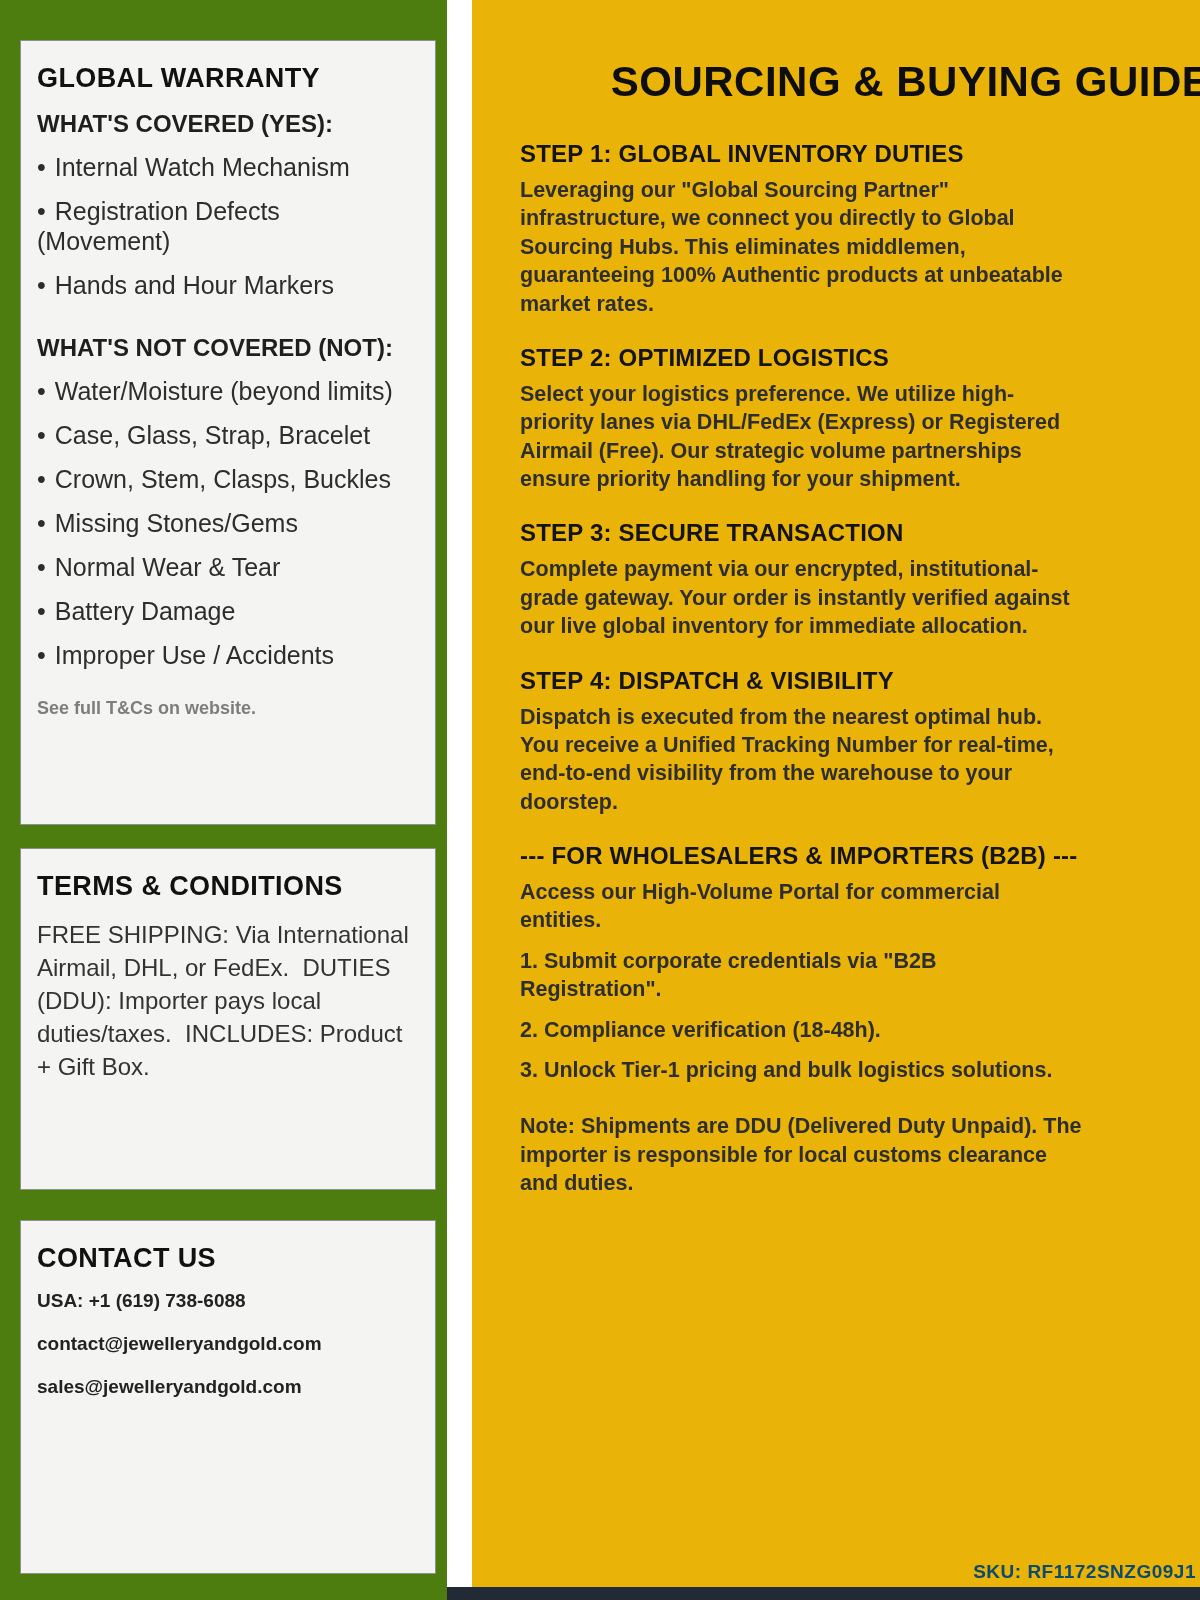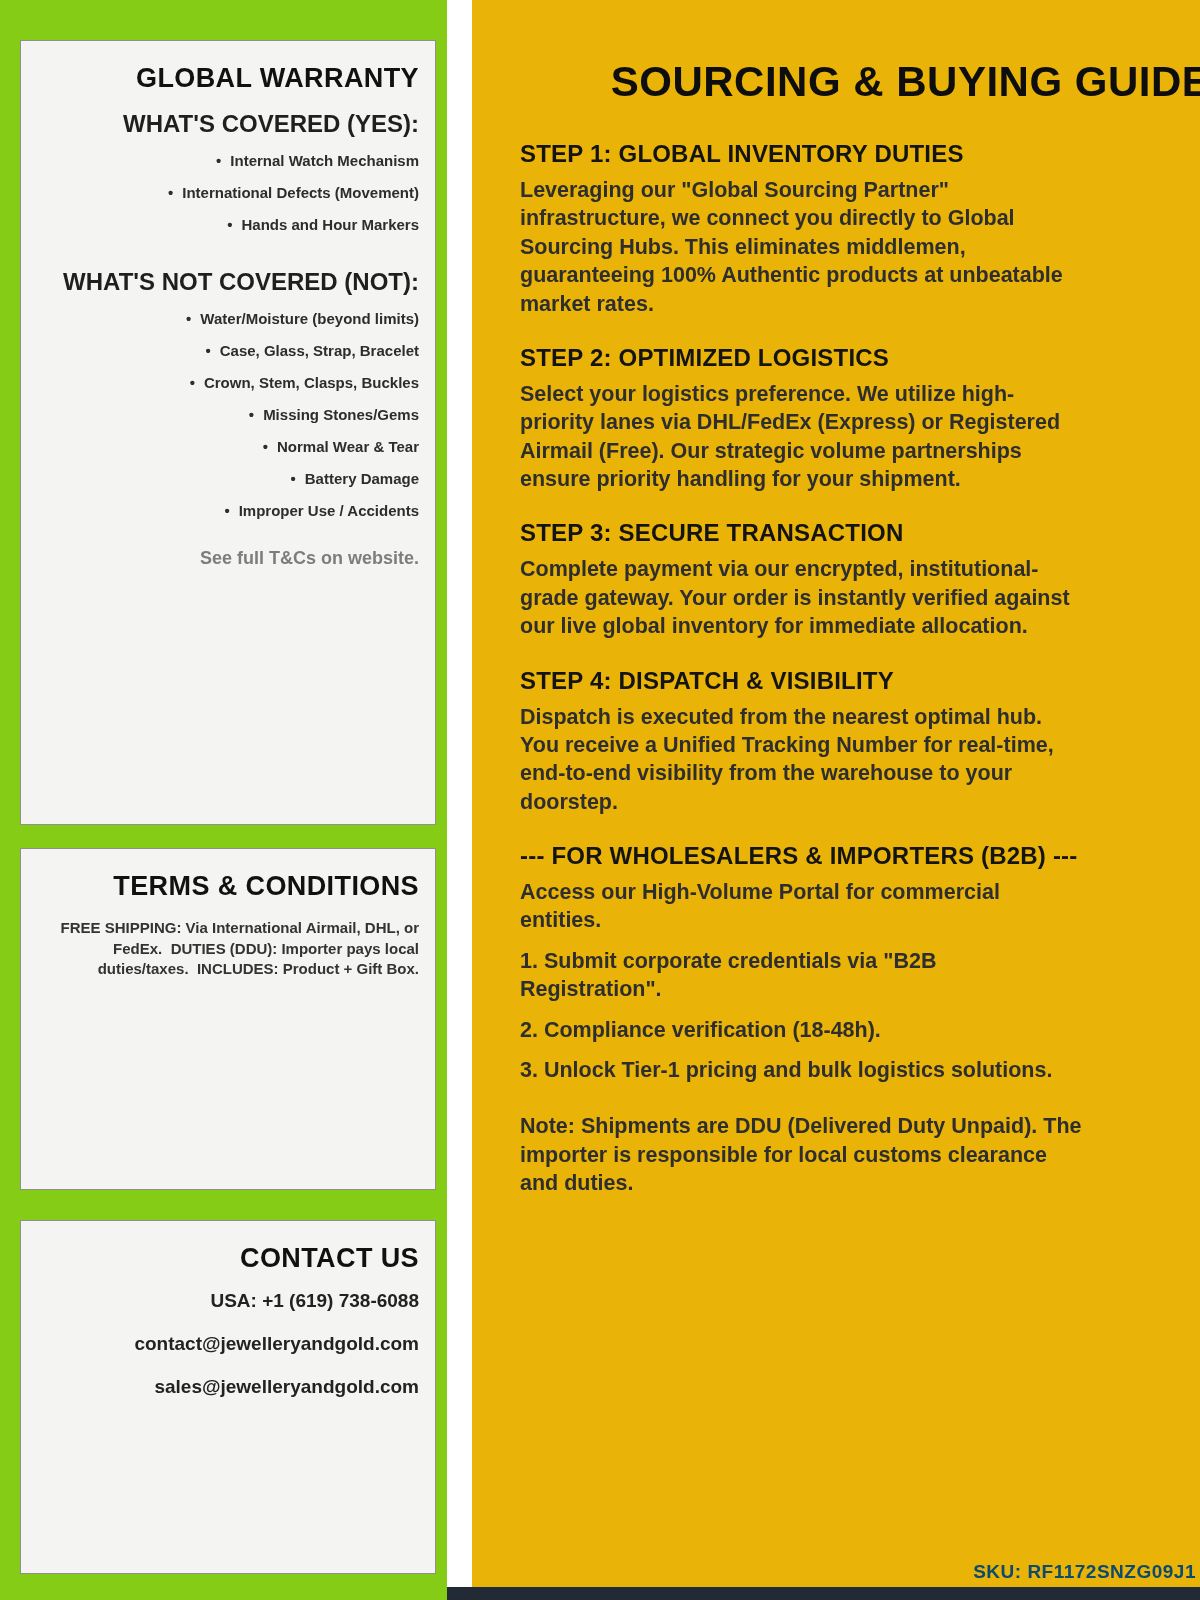--- a/index.html
+++ b/index.html
@@ -7,50 +7,50 @@
   body {
     font-family:"Liberation Sans","DejaVu Sans",sans-serif;
     background:#ffffff;
     color:#222;
   }
   .page { position:relative; width:1200px; height:1600px; overflow:hidden; background:#ffffff; }
 
   
   .sidebar {
     position:absolute; left:0; top:0; width:447px; height:1600px;
-    background:#84cc16; padding:40px 11px 0 20px;text-align:right;
+    background:#4d7c0f; padding:40px 11px 0 20px;
   }
   .box {
     background:#f4f4f2;
     border:1px solid #8f8f8f;
     padding:18px 16px;
   }
   .box-warranty { height:785px; }
   .box-terms    { height:342px; margin-top:23px; }
   .box-contact  { height:354px; margin-top:30px; }
 
   .box-title {
     font-size:27px; font-weight:800; color:#111;
     letter-spacing:.4px; margin:4px 0 16px;
   }
   .sub-title {
     font-size:24px; font-weight:700; color:#1f1f1f; margin:4px 0 14px;
   }
   .sub-title.not-covered { margin-top:34px; }
   .bullet-list { list-style:none; }
   .bullet-list li {
-    font-size:15px; font-weight:700; color:#2d2d2d;
+    font-size:25px; font-weight:400; color:#2d2d2d;
     margin-bottom:14px; line-height:1.2;
   }
   .bullet-list li::before { content:"•"; margin-right:9px; }
   .footnote {
     color:#7d7d7d; font-weight:600; font-size:18px; margin-top:28px;
   }
   .terms-body {
-    font-size:15px; font-weight:700; color:#333;
+    font-size:24px; font-weight:400; color:#333;
     line-height:1.38; white-space:pre-wrap;
   }
   .contact-line {
     font-size:19px; font-weight:700; color:#222; margin-bottom:21px;
   }
 
   
   .main { position:absolute; left:447px; top:0; width:877px; height:1600px; background:#eab308;margin-left:25px; }
   .main-title {
     text-align:center; font-size:42px; font-weight:800; color:#0e0e0e;
@@ -83,21 +83,21 @@
 <div class="page">
 
   <aside class="sidebar">
 
     <section class="box box-warranty">
       <h2 class="box-title">GLOBAL WARRANTY</h2>
 
       <h3 class="sub-title">WHAT'S COVERED (YES):</h3>
       <ul class="bullet-list">
         <li>Internal Watch Mechanism</li>
-        <li>International Defects (Movement)</li>
+        <li>Registration Defects (Movement)</li>
         <li>Hands and Hour Markers</li>
       </ul>
 
       <h3 class="sub-title not-covered">WHAT'S NOT COVERED (NOT):</h3>
       <ul class="bullet-list">
         <li>Water/Moisture (beyond limits)</li>
         <li>Case, Glass, Strap, Bracelet</li>
         <li>Crown, Stem, Clasps, Buckles</li>
         <li>Missing Stones/Gems</li>
         <li>Normal Wear &amp; Tear</li>

